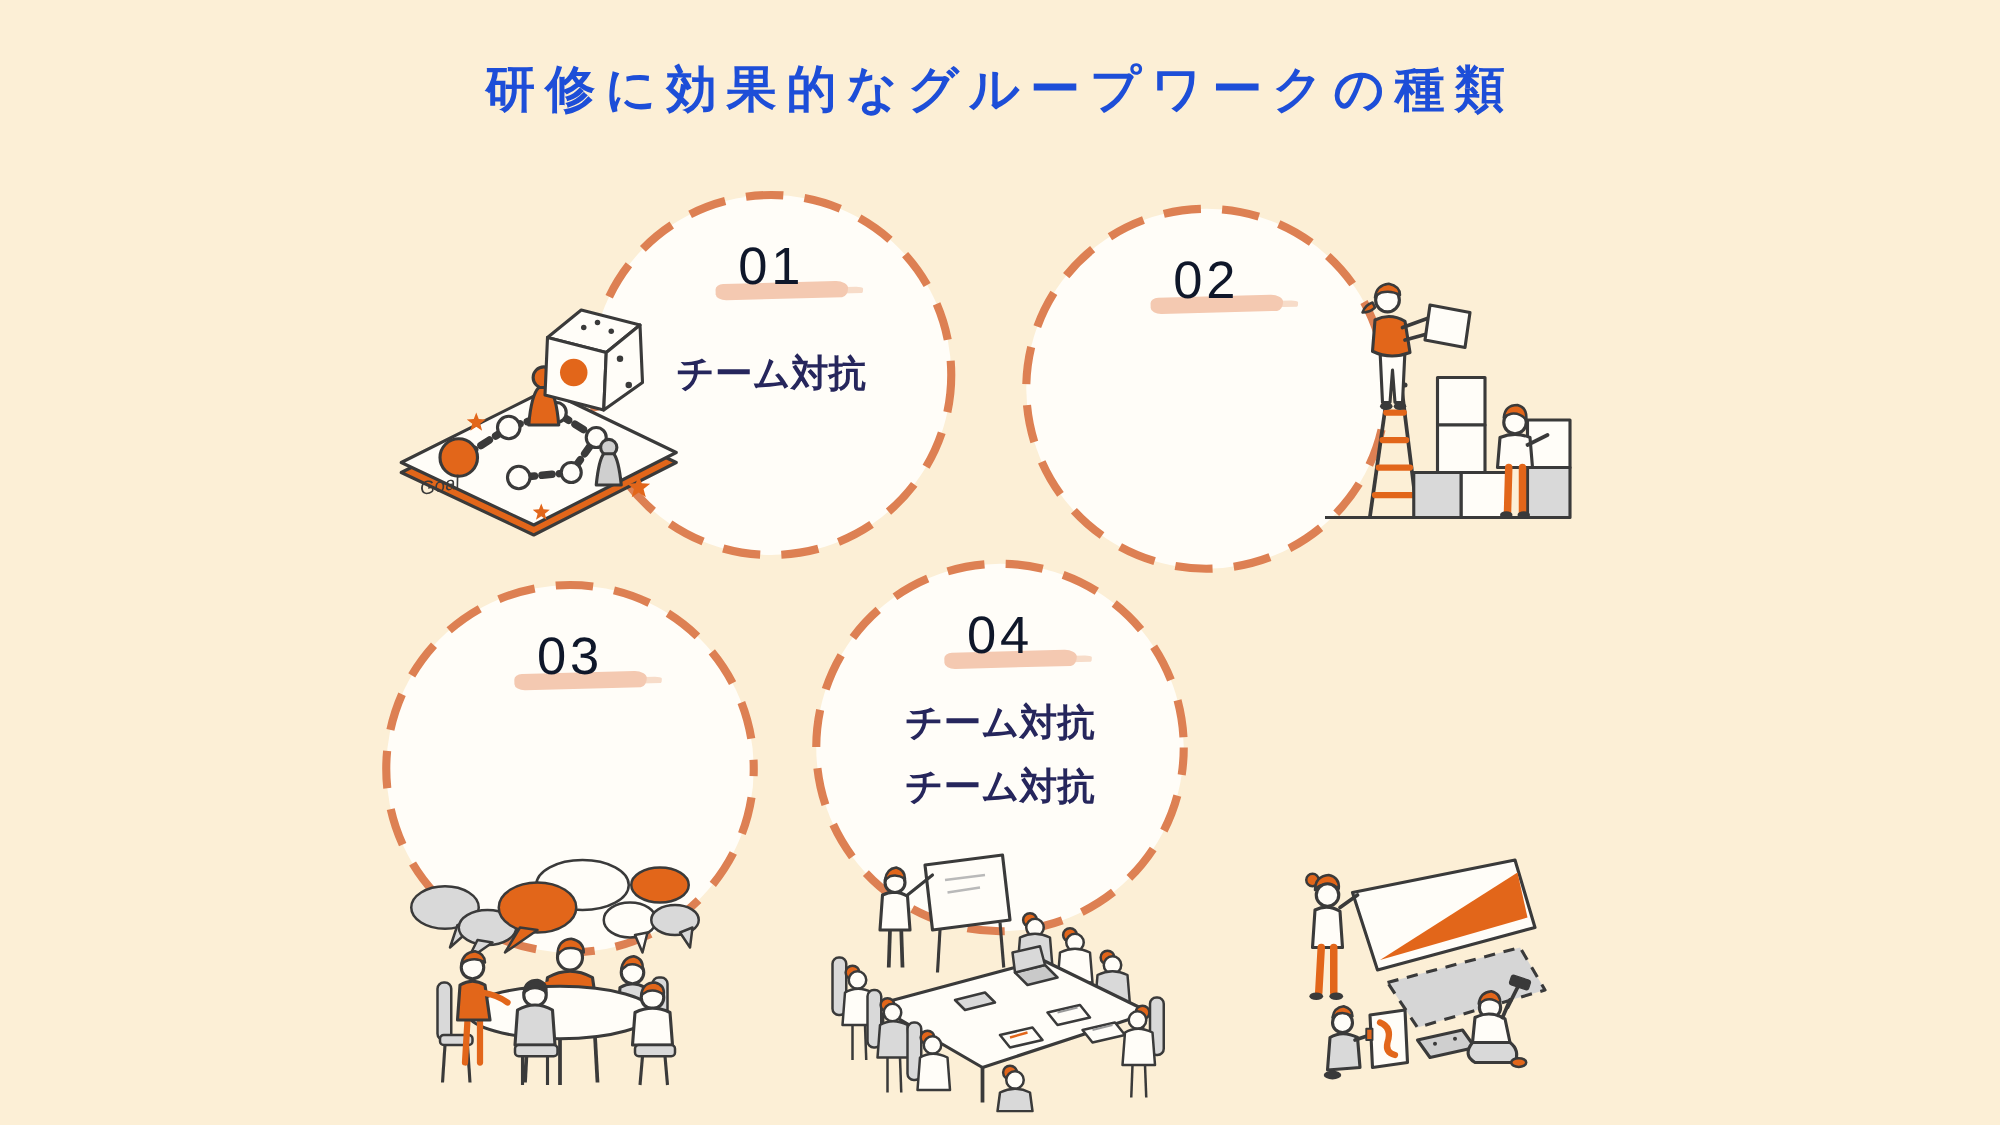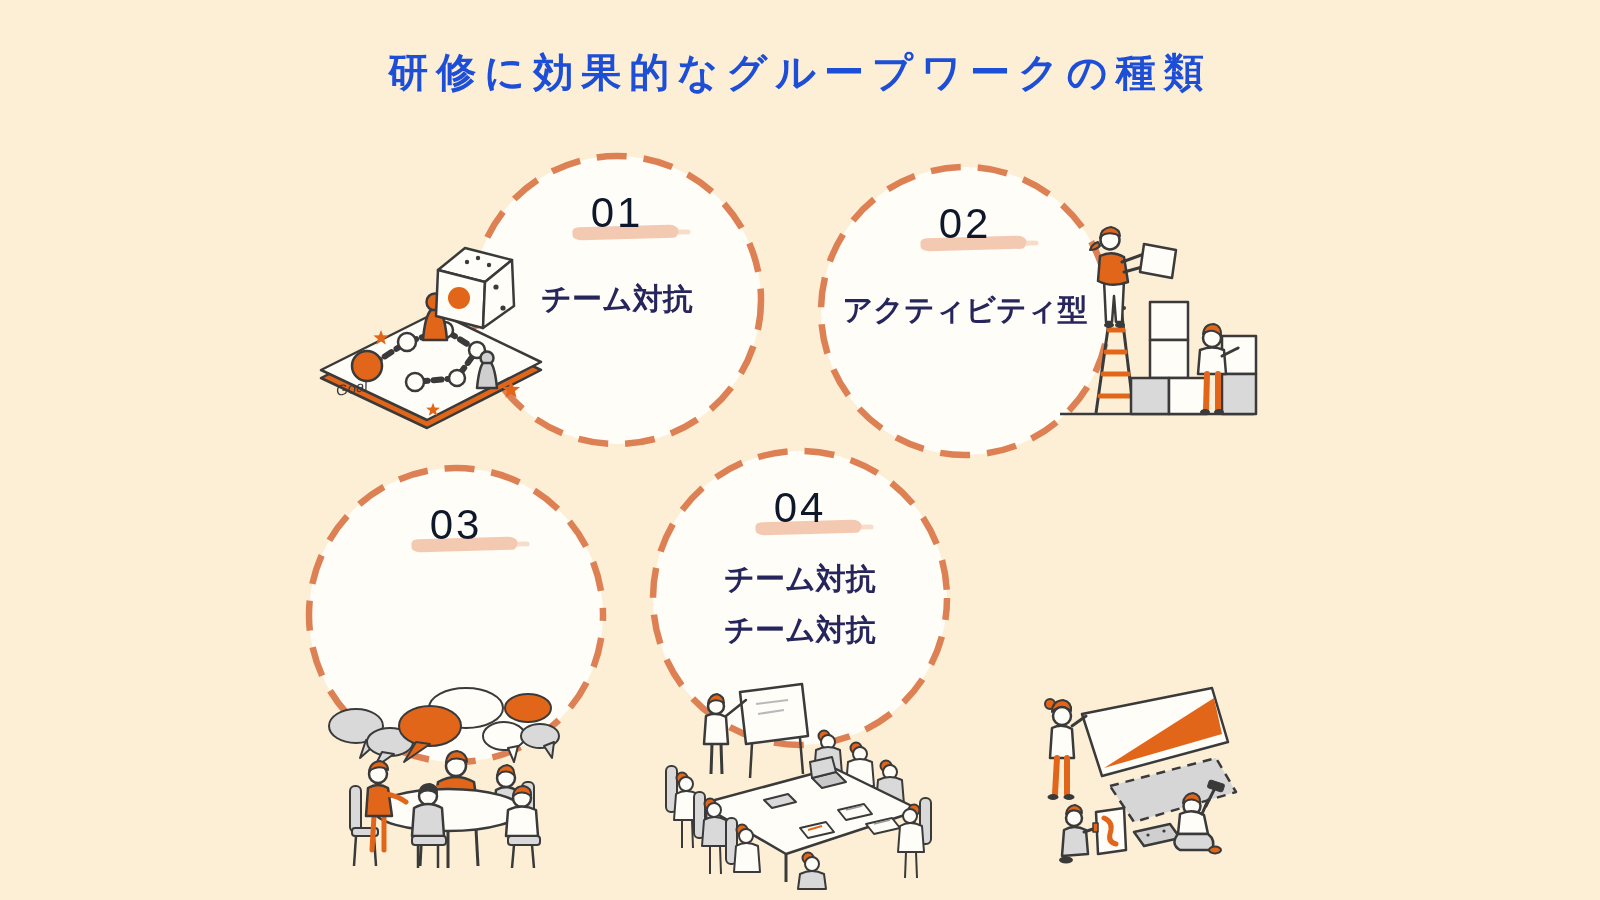--- a/index.html
+++ b/index.html
@@ -39,24 +39,20 @@
 
     </div>
   </div>
 
   <div class="circle" style="left:817px;top:163px;width:296px;height:296px;">
     <svg class="ring" width="296" height="296" viewBox="0 0 296 296">
       <circle cx="148" cy="148" r="144" fill="#fffdf8" stroke="#dd8053" stroke-width="6.5" stroke-dasharray="30 17" stroke-dashoffset="14"></circle>
     </svg>
     <div class="num-highlight"></div>
     <div class="num">02</div>
-    <div class="label">
-      <div class="label-line">アクティビティ型</div>
-
-    </div>
   </div>
 
   <div class="circle" style="left:305px;top:464px;width:302px;height:302px;">
     <svg class="ring" width="302" height="302" viewBox="0 0 302 302">
       <circle cx="151" cy="151" r="147" fill="#fffdf8" stroke="#dd8053" stroke-width="6.5" stroke-dasharray="30 17" stroke-dashoffset="24"></circle>
     </svg>
     <div class="num-highlight"></div>
     <div class="num">03</div>
   </div>
 

